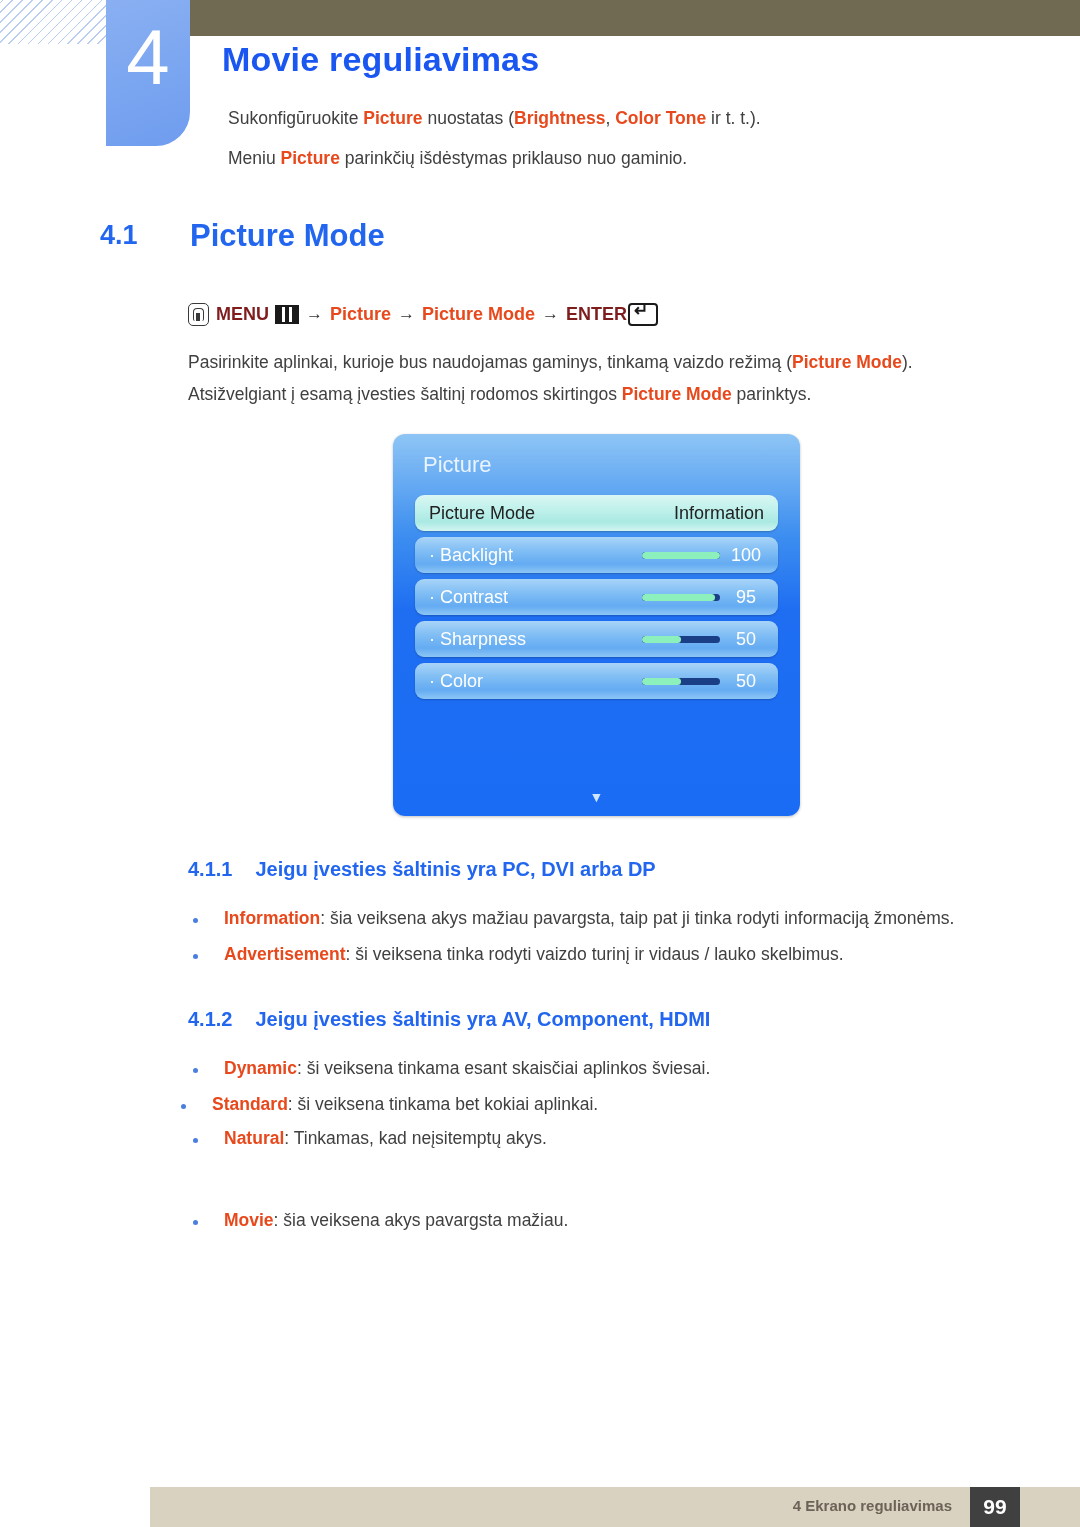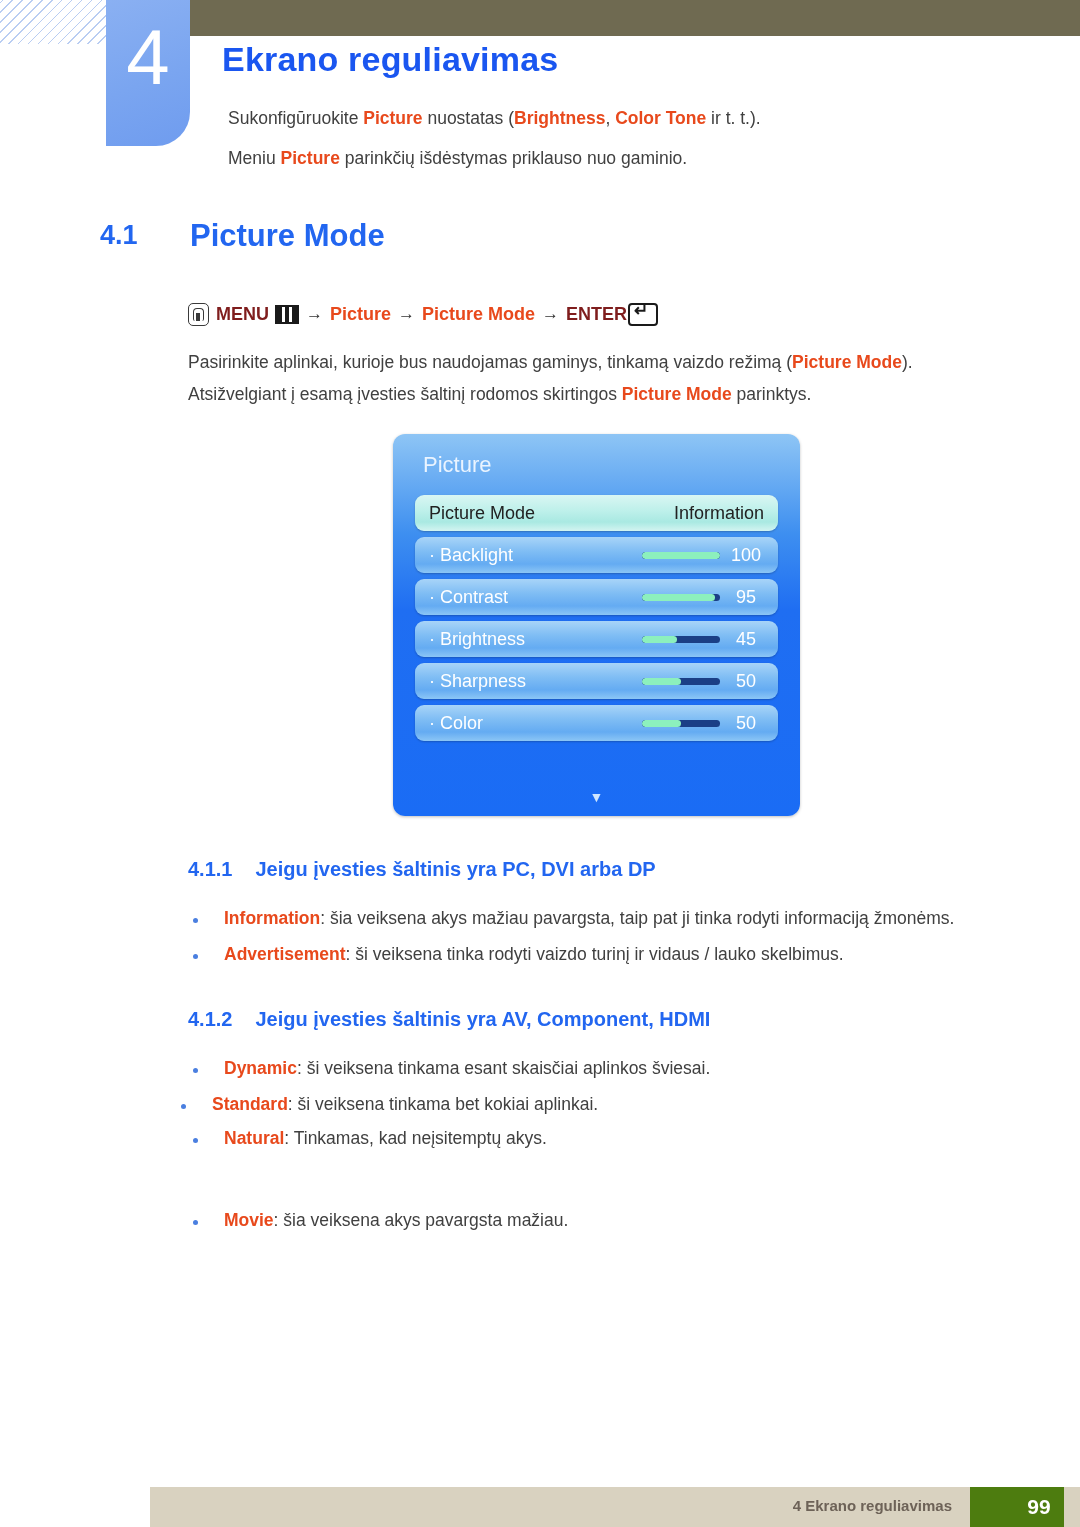--- a/index.html
+++ b/index.html
@@ -306,39 +306,38 @@
     right: 128px; top: 1497px;
     font-size: 15px;
     color: #6d6257;
     font-weight: bold;
     white-space: nowrap;
   }
   .footer-page {
     position: absolute;
     left: 970px; top: 1487px;
     width: 50px; height: 40px;
-    background: #4d7c0f;
+    background: #404040;
     color: #ffffff;
     font-size: 21px;
     font-weight: bold;
     display: flex;
     align-items: center;
     justify-content: center;
-    padding-left: 44px;
   }
 </style>
 </head>
 <body>
 
 <div class="hatch"></div>
 <div class="olive-bar"></div>
 <div class="chapter-tab">
   <div class="num">4</div>
 </div>
-<div class="chapter-title">Ekrano reguliavimas</div>
+<div class="chapter-title">Movie reguliavimas</div>
 
 <div class="para" style="left:228px; top:108px;"><span>Sukonfigūruokite </span><span class="kw">Picture</span><span> nuostatas (</span><span class="kw">Brightness</span><span>, </span><span class="kw">Color Tone</span><span> ir t. t.).</span></div>
 
 <div class="para" style="left:228px; top:148px;"><span>Meniu </span><span class="kw">Picture</span><span> parinkčių išdėstymas priklauso nuo gaminio.</span></div>
 
 <div class="h2-num">4.1</div>
 <div class="h2-text">Picture Mode</div>
 
 <div class="menupath">
   <span class="icon-btn"></span>
@@ -372,27 +371,20 @@
         <span class="osd-num">100</span>
       </div>
       <div class="osd-row">
         <span class="osd-label">· Contrast</span>
         <span class="osd-bar">
           <span class="fill" style="width: 93%;"></span>
         </span>
         <span class="osd-num">95</span>
       </div>
       <div class="osd-row">
-        <span class="osd-label">· Brightness</span>
-        <span class="osd-bar">
-          <span class="fill" style="width: 45%;"></span>
-        </span>
-        <span class="osd-num">45</span>
-      </div>
-      <div class="osd-row">
         <span class="osd-label">· Sharpness</span>
         <span class="osd-bar">
           <span class="fill" style="width: 50%;"></span>
         </span>
         <span class="osd-num">50</span>
       </div>
       <div class="osd-row">
         <span class="osd-label">· Color</span>
         <span class="osd-bar">
           <span class="fill" style="width: 50%;"></span>

